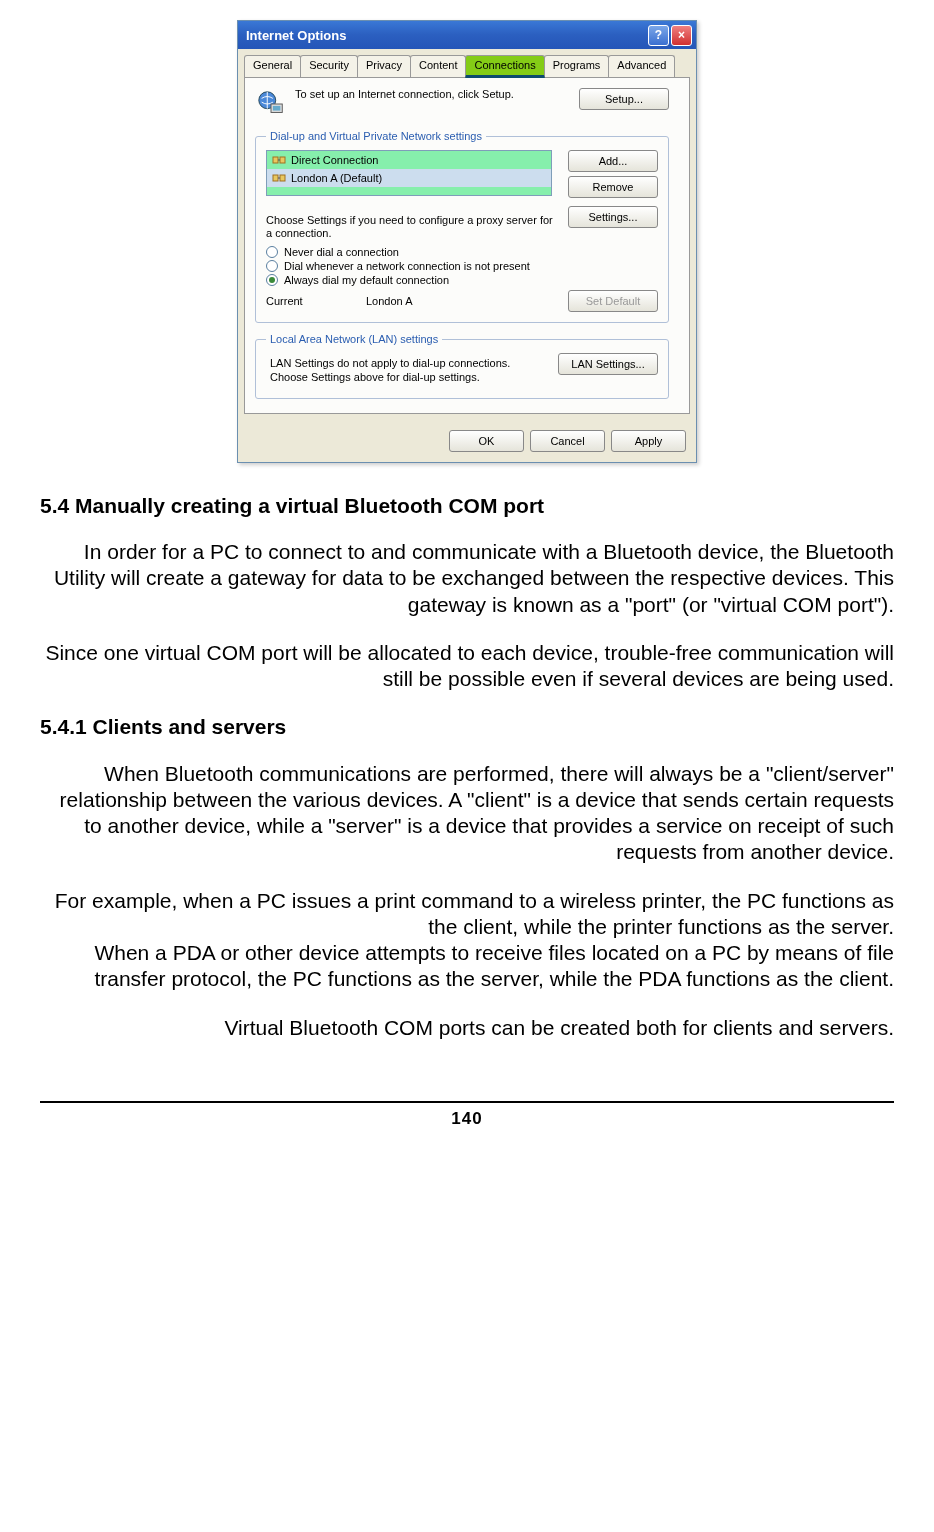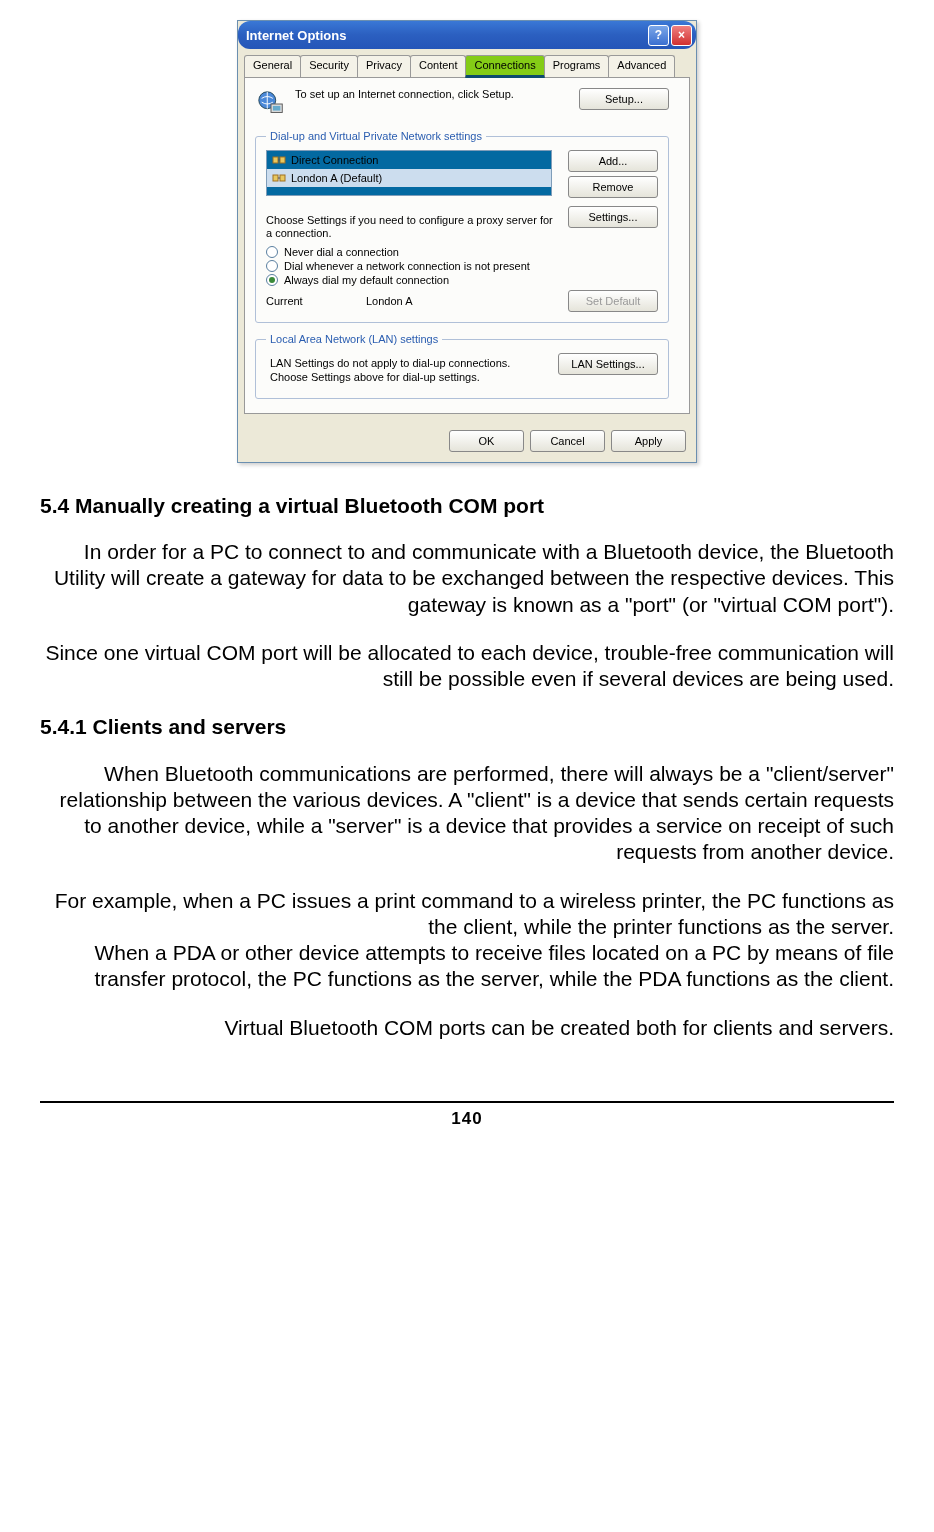--- a/index.html
+++ b/index.html
@@ -32,21 +32,20 @@
   }
   .titlebar {
     display: flex;
     align-items: center;
     height: 28px;
     background: linear-gradient(to bottom, #3a78d6 0%, #2b5fc0 50%, #2456b8 100%);
     color: #fff;
     padding: 0 4px 0 8px;
     font-weight: bold;
     font-size: 13px;
-    border-radius: 12px;
   }
   .titlebar .spacer { flex: 1; }
   .tb-btn {
     width: 21px; height: 21px;
     border: 1px solid #fff;
     border-radius: 3px;
     margin-left: 2px;
     display: flex; align-items:center; justify-content:center;
     font-size: 12px;
     font-weight: bold;
@@ -108,21 +107,21 @@
   }
   fieldset.group legend {
     color: #2a5db0;
     font-size: 11px;
     padding: 0 4px;
   }
   .conn-list {
     flex:1;
     height: 46px;
     border: 1px solid #7f9db9;
-    background: #0369a1;
+    background: #86efac;
     overflow: hidden;
     font-size: 11px;
   }
   .conn-item { display:flex; align-items:center; gap:4px; padding:1px 4px; }
   .conn-item.selected { background:#cde; }
   .ci-icon { width:16px; height:16px; }
   .side-btns { display:flex; flex-direction:column; gap:4px; margin-left:8px; }
   .caption { font-size:11px; margin:8px 0 4px 0; line-height:1.2; }
   .radio-row { display:flex; align-items:center; gap:6px; font-size:11px; margin:2px 0; }
   .radio {

